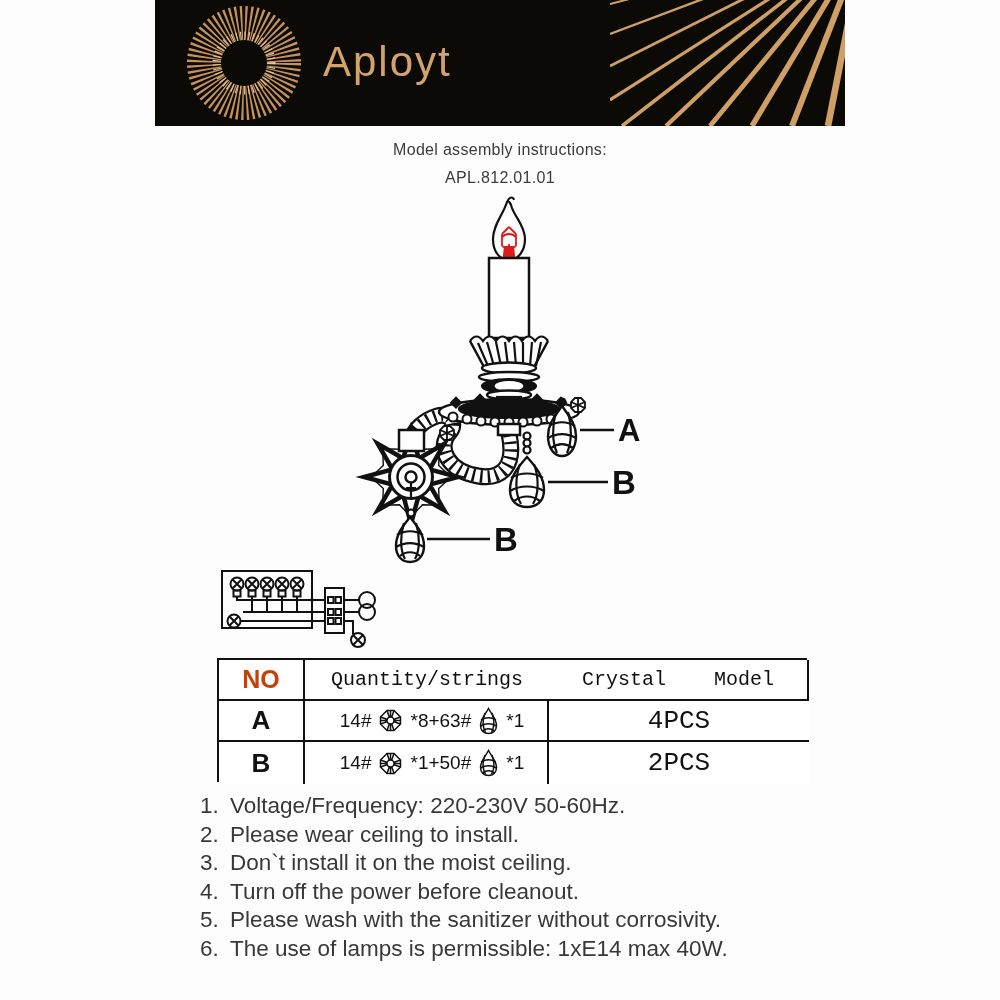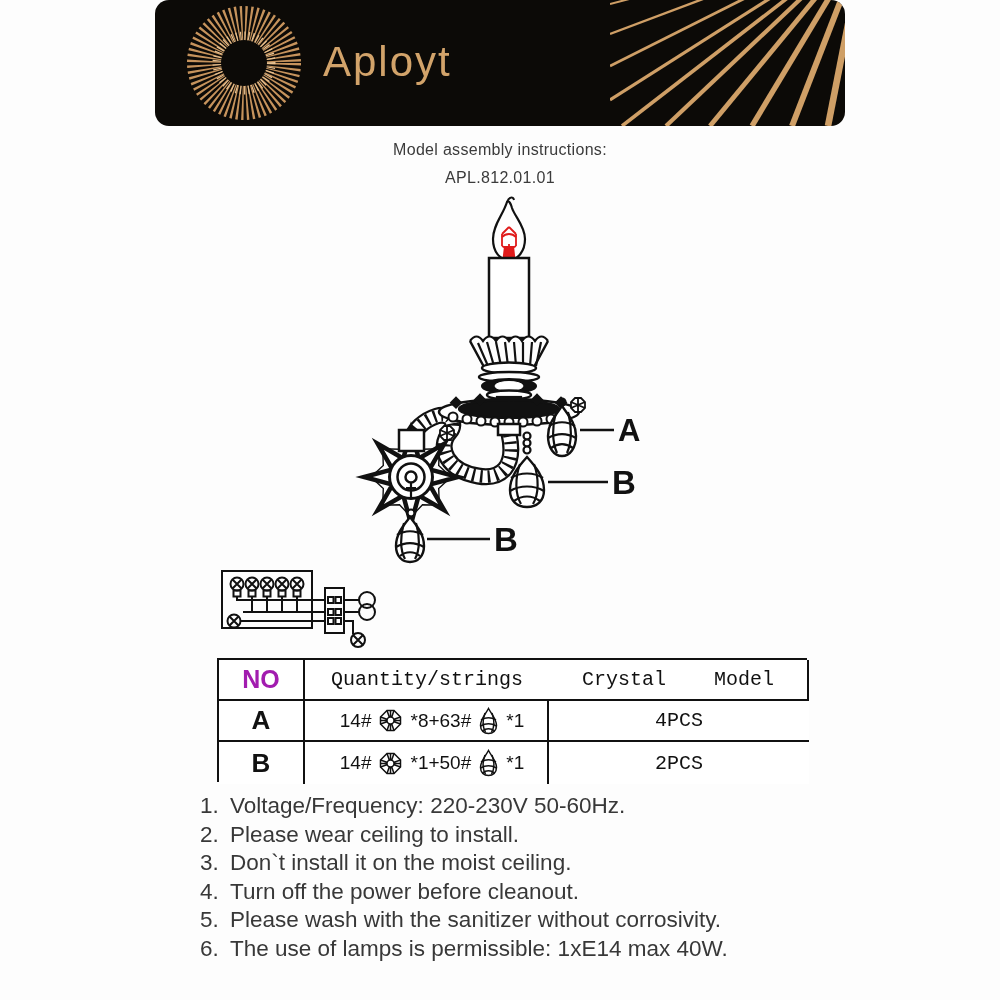--- a/index.html
+++ b/index.html
@@ -1,20 +1,20 @@
 <!DOCTYPE html>
 <html><head>
 <meta charset="utf-8">
 <style>
   html,body{margin:0;padding:0;background:#ffffff;}
   .sheet{position:relative;width:1000px;height:1000px;background:#fdfdfd;overflow:hidden;
          font-family:"Liberation Sans",sans-serif;color:#333;}
 
   
-  .band{position:absolute;left:155px;top:0;width:690px;height:126px;background:#0c0a07;overflow:hidden;border-radius:14px;}
+  .band{position:absolute;left:155px;top:0;width:690px;height:126px;background:#0c0a07;overflow:hidden;}
   .logo-svg{position:absolute;left:28px;top:2px;}
   .brand-name{position:absolute;left:168px;top:38px;font-size:42px;font-weight:500;
               letter-spacing:2px;color:#d2a36a;font-family:"Liberation Sans",sans-serif;}
   .corner-rays{position:absolute;right:0;top:0;}
 
   
   .title-block{position:absolute;left:0;top:136px;width:1000px;text-align:center;
                font-size:16px;line-height:28px;color:#3b3b3b;font-weight:500;letter-spacing:.3px;}
 
   
@@ -25,26 +25,26 @@
   .wiring-svg{position:absolute;left:205px;top:560px;}
 
   
   .crystal-table{position:absolute;left:217px;top:658px;width:590px;height:124px;
                  display:grid;grid-template-columns:86px 244px 260px;grid-template-rows:41px 41px 42px;
                  border:2.5px solid #111;box-sizing:border-box;background:#fff;}
   .cell{border-right:2px solid #111;border-bottom:2px solid #111;display:flex;
         align-items:center;justify-content:center;box-sizing:border-box;background:#fff;}
   .cell.last-col{border-right:none;}
   .cell.last-row{border-bottom:none;}
-  .th-no{font-size:25px;font-weight:700;color:#a21caf;font-family:"Liberation Sans",sans-serif;}
+  .th-no{font-size:25px;font-weight:700;color:#c2410c;font-family:"Liberation Sans",sans-serif;}
   .th-mono{font-family:"Liberation Mono",monospace;font-size:20px;color:#111;white-space:pre;}
   .td-letter{font-size:26px;font-weight:600;color:#111;}
   .td-model{font-size:19px;color:#111;gap:5px;padding-left:12px;}
   .td-model span{white-space:pre;}
-  .td-qty{font-family:"Liberation Mono",monospace;font-size:20px;color:#111;}
+  .td-qty{font-family:"Liberation Mono",monospace;font-size:26px;color:#111;}
   .crystal-ico{display:inline-block;vertical-align:middle;margin:0 3px;}
 
   
   .instructions{position:absolute;left:200px;top:792px;width:640px;}
   .instr-row{display:flex;font-size:22.5px;line-height:28.5px;color:#383838;}
   .instr-num{width:30px;flex:0 0 30px;}
   .instr-text{flex:1;}
 </style>
 </head>
 <body>

